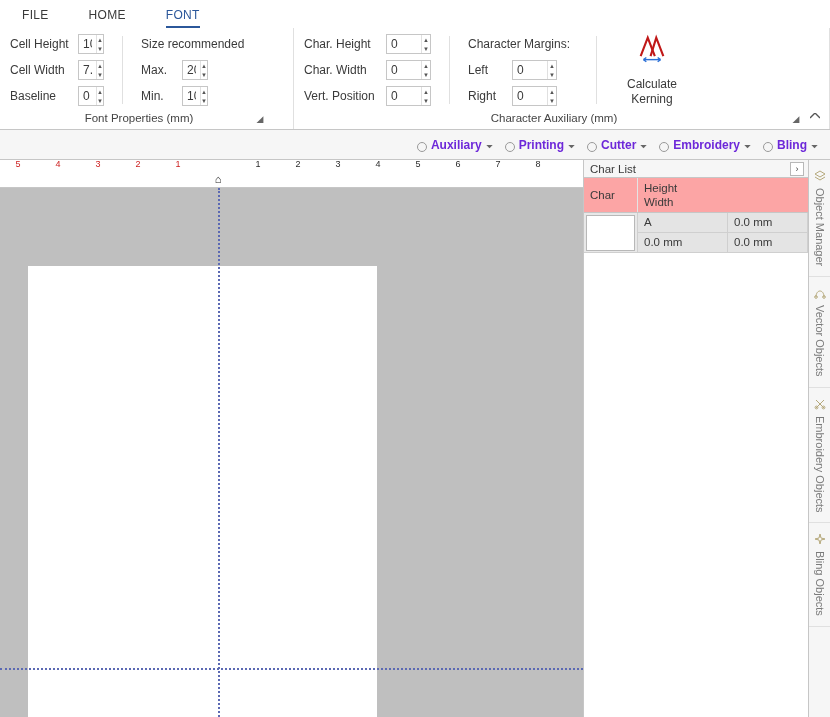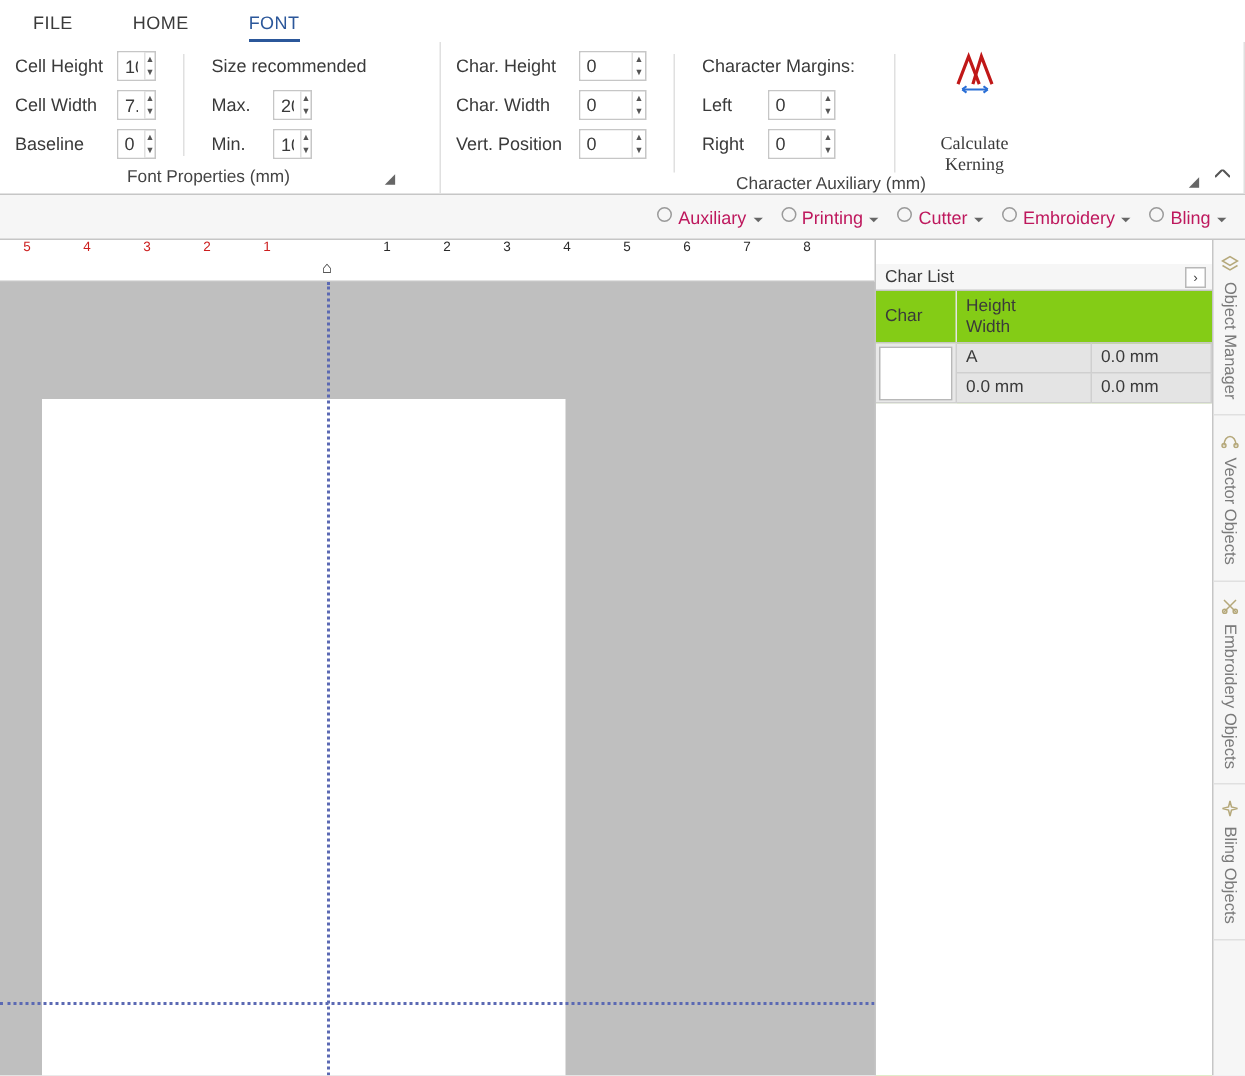--- a/index.html
+++ b/index.html
@@ -129,24 +129,23 @@
   .vsep {
     width: 1px;
     background: #e0e0e0;
     margin: 2px 6px;
   }
   .kerning-btn {
     display: flex;
     flex-direction: column;
     align-items: center;
     justify-content: center;
-    gap: 20px;
+    gap: 10px;
     padding: 0 12px;
     cursor: pointer;
-    font-family: Liberation Serif, serif;
   }
   .kerning-btn svg { width: 34px; height: 30px; }
   .kerning-btn .lbl { font-size: 12px; text-align: center; line-height: 1.2; }
 
   .ribbon-collapse {
     position: absolute;
     right: 8px; bottom: 6px;
     width: 14px; height: 14px;
     display: flex; align-items: center; justify-content: center;
     cursor: pointer;
@@ -160,25 +159,26 @@
     border-bottom: 1px solid var(--border);
     background: var(--panel-bg);
     display: flex;
     align-items: center;
     justify-content: flex-end;
     gap: 4px;
     padding: 0 8px;
   }
   .sec-item {
     display: flex;
-    align-items: flex-start;
+    align-items: flex-end;
     gap: 4px;
     padding: 2px 4px;
     cursor: pointer;
-    color: #be185d;
+    color: #6d28d9;
+    font-weight: bold;
   }
   .radio-dot {
     width: 10px; height: 10px;
     border: 1px solid #9a9a9a;
     border-radius: 50%;
     display: inline-block;
   }
   .dd-caret svg { width: 7px; height: 4px; fill: #666; }
 
   
@@ -245,22 +245,21 @@
     top: 480px;
     height: 0;
     border-top: 2px dotted var(--dash);
   }
 
   
   .charlist {
     flex: 1;
     display: flex;
     flex-direction: column;
-    background: #84cc16;
-    margin-top: 16px;
+    background: #fca5a5;
   }
   .charlist-header {
     height: 18px;
     background: var(--panel-bg);
     border-bottom: 1px solid var(--border);
     display: flex;
     align-items: center;
     justify-content: space-between;
     padding: 0 4px 0 6px;
     font-size: 11.5px;

